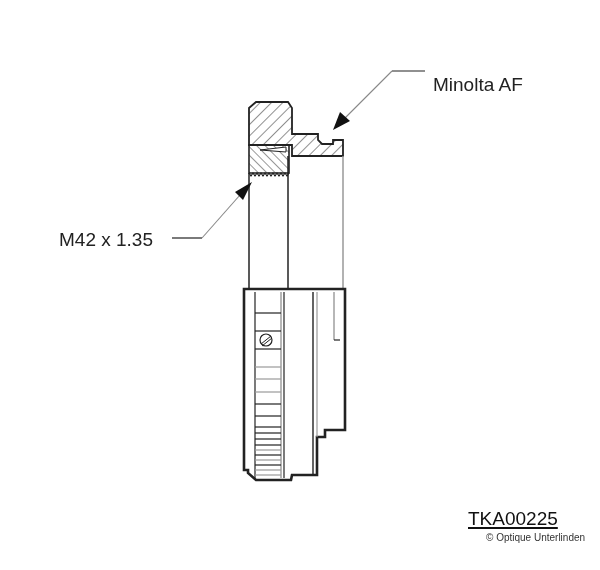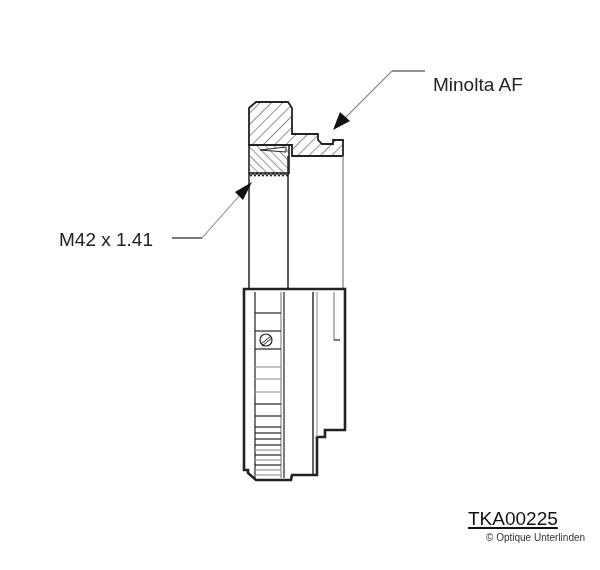--- a/index.html
+++ b/index.html
@@ -88,15 +88,15 @@
   </g>
 
   <g>
     <line x1="172" y1="238" x2="202" y2="238" stroke="#222" stroke-width="1.2"></line>
     <line x1="202" y1="238" x2="240" y2="195" stroke="#888" stroke-width="1.1"></line>
     <polygon points="252,182 243,200 235,192" fill="#111"></polygon>
   </g>
 </svg>
 
 <div class="label" id="label-minolta">Minolta AF</div>
-<div class="label" id="label-m42">M42 x 1.41</div>
+<div class="label" id="label-m42">M42 x 1.35</div>
 <div class="label" id="part-number">TKA00225</div>
 <div class="label" id="copyright">© Optique Unterlinden</div>
 
 </body></html>

